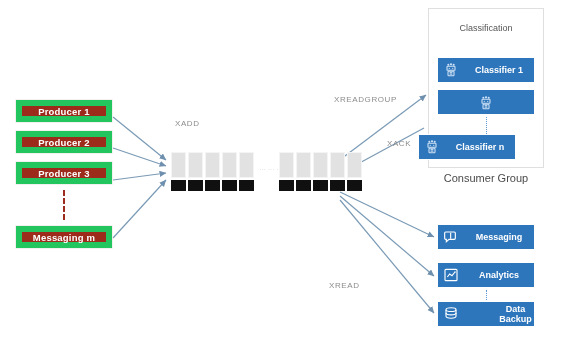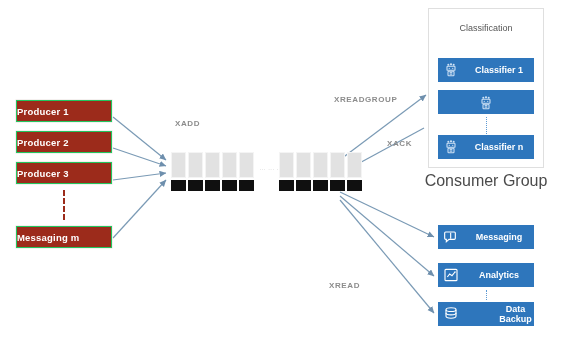--- a/index.html
+++ b/index.html
@@ -19,27 +19,27 @@
     position: absolute;
     left: 0; top: 0;
     width: 572px;
     height: 338px;
   }
   .abs { position: absolute; box-sizing: border-box; }
 
   
   .producer {
     background: #9C2B1B;
-    border: 1px solid #22c55e;
+    border: 6px solid #22c55e;
     color: #ffffff;
     font-size: 9.5px;
     font-weight: bold;
     display: flex;
     align-items: center;
-    justify-content: flex-start;
+    justify-content: center;
     letter-spacing: 0.2px;
     box-shadow: 0 0 0 0.5px #e9e2e0;
   }
 
   
   .stream-group { position: absolute; display: flex; gap: 2px; }
   .stream-cell { width: 15px; display: flex; flex-direction: column; }
   .stream-cell .top {
     height: 26px;
     background: #e2e2e2;
@@ -69,21 +69,21 @@
     position: absolute;
     text-align: center;
     font-size: 9px;
     color: #565656;
     line-height: 13px;
     width: 120px;
   }
   .cg-caption {
     position: absolute;
     text-align: center;
-    font-size: 16px;
+    font-size: 11px;
     color: #4b4b4b;
     width: 150px;
   }
 
   
   .bluebox {
     background: #2E76BC;
     border: 1px solid #ffffff;
     display: flex;
     align-items: center;
@@ -100,21 +100,21 @@
   }
   .bluebox .blabel { flex: 1 1 auto; text-align: center; padding-right: 0; }
 
   
   .oplabel {
     position: absolute;
     font-size: 8px;
     color: #8c8c8c;
     letter-spacing: 0.6px;
     white-space: nowrap;
-    font-weight: bold;
+    font-weight: normal;
   }
 
   
   .vdash-red {
     position: absolute;
     border-left: 2px dashed #9C2B1B;
   }
   .vdash-blue {
     position: absolute;
     border-left: 1px dotted #5d9ad4;
@@ -254,21 +254,21 @@
       <rect x="7.5" y="14" width="9" height="6.5" rx="1"></rect>
       <line x1="10" y1="16" x2="14" y2="16"></line>
       <line x1="10" y1="18.2" x2="14" y2="18.2"></line>
     </svg>
   </span>
   <span class="blabel">Classifier 2</span>
 </div>
 
 <div class="vdash-blue" style="left:486px; top:117px; height:17px;"></div>
 
-<div class="abs bluebox" style="left:437px; top:134px; width:98px; height:26px;">
+<div class="abs bluebox" style="left:418px; top:134px; width:98px; height:26px;">
   <span class="bicon">
     <svg width="16" height="16" viewBox="0 0 24 24" fill="none" stroke="#cfe2f5" stroke-width="1.6">
       <circle cx="8" cy="4.2" r="1.5" fill="#cfe2f5" stroke="none"></circle>
       <circle cx="12" cy="3.4" r="1.6" fill="#cfe2f5" stroke="none"></circle>
       <circle cx="16" cy="4.2" r="1.5" fill="#cfe2f5" stroke="none"></circle>
       <rect x="6" y="6.5" width="12" height="6" rx="1"></rect>
       <circle cx="9.4" cy="9.5" r="1" fill="#cfe2f5" stroke="none"></circle>
       <circle cx="14.6" cy="9.5" r="1" fill="#cfe2f5" stroke="none"></circle>
       <rect x="7.5" y="14" width="9" height="6.5" rx="1"></rect>
       <line x1="10" y1="16" x2="14" y2="16"></line>

